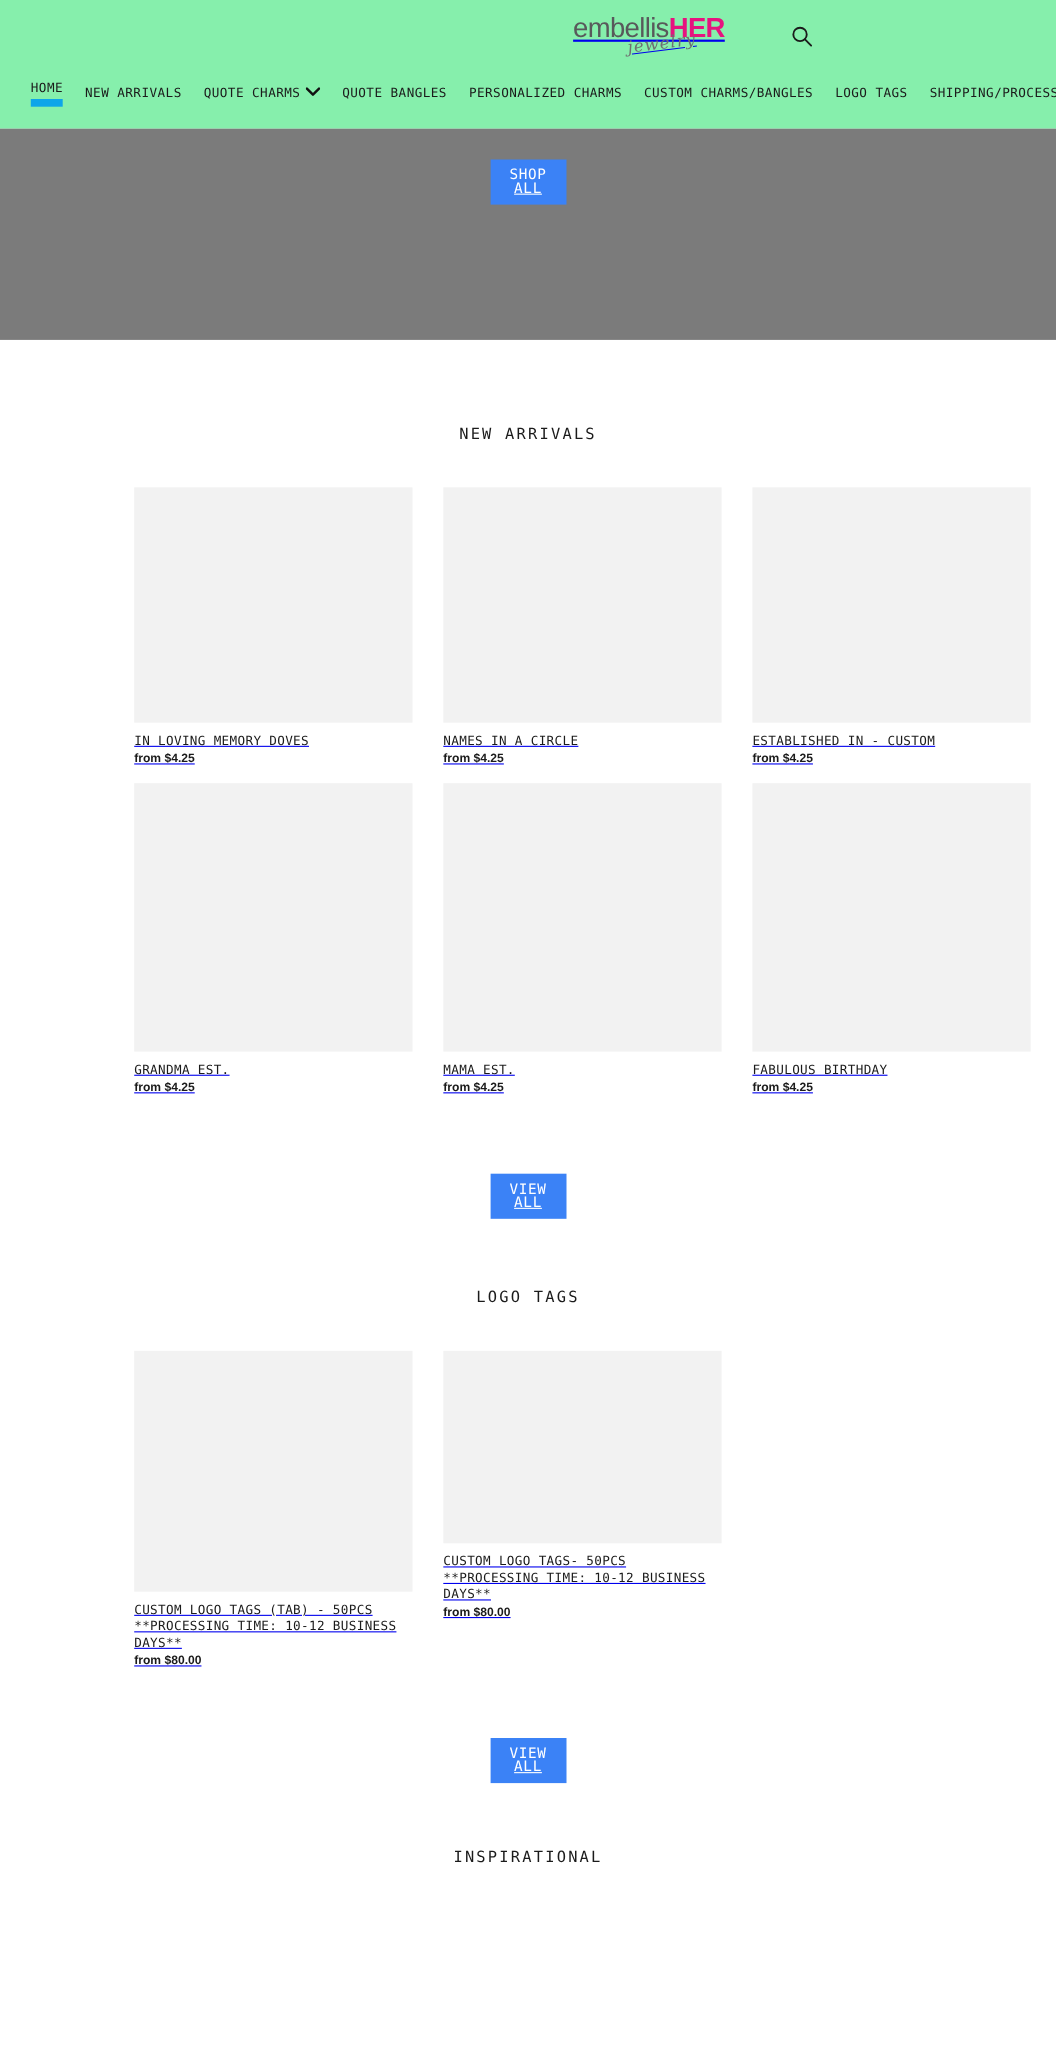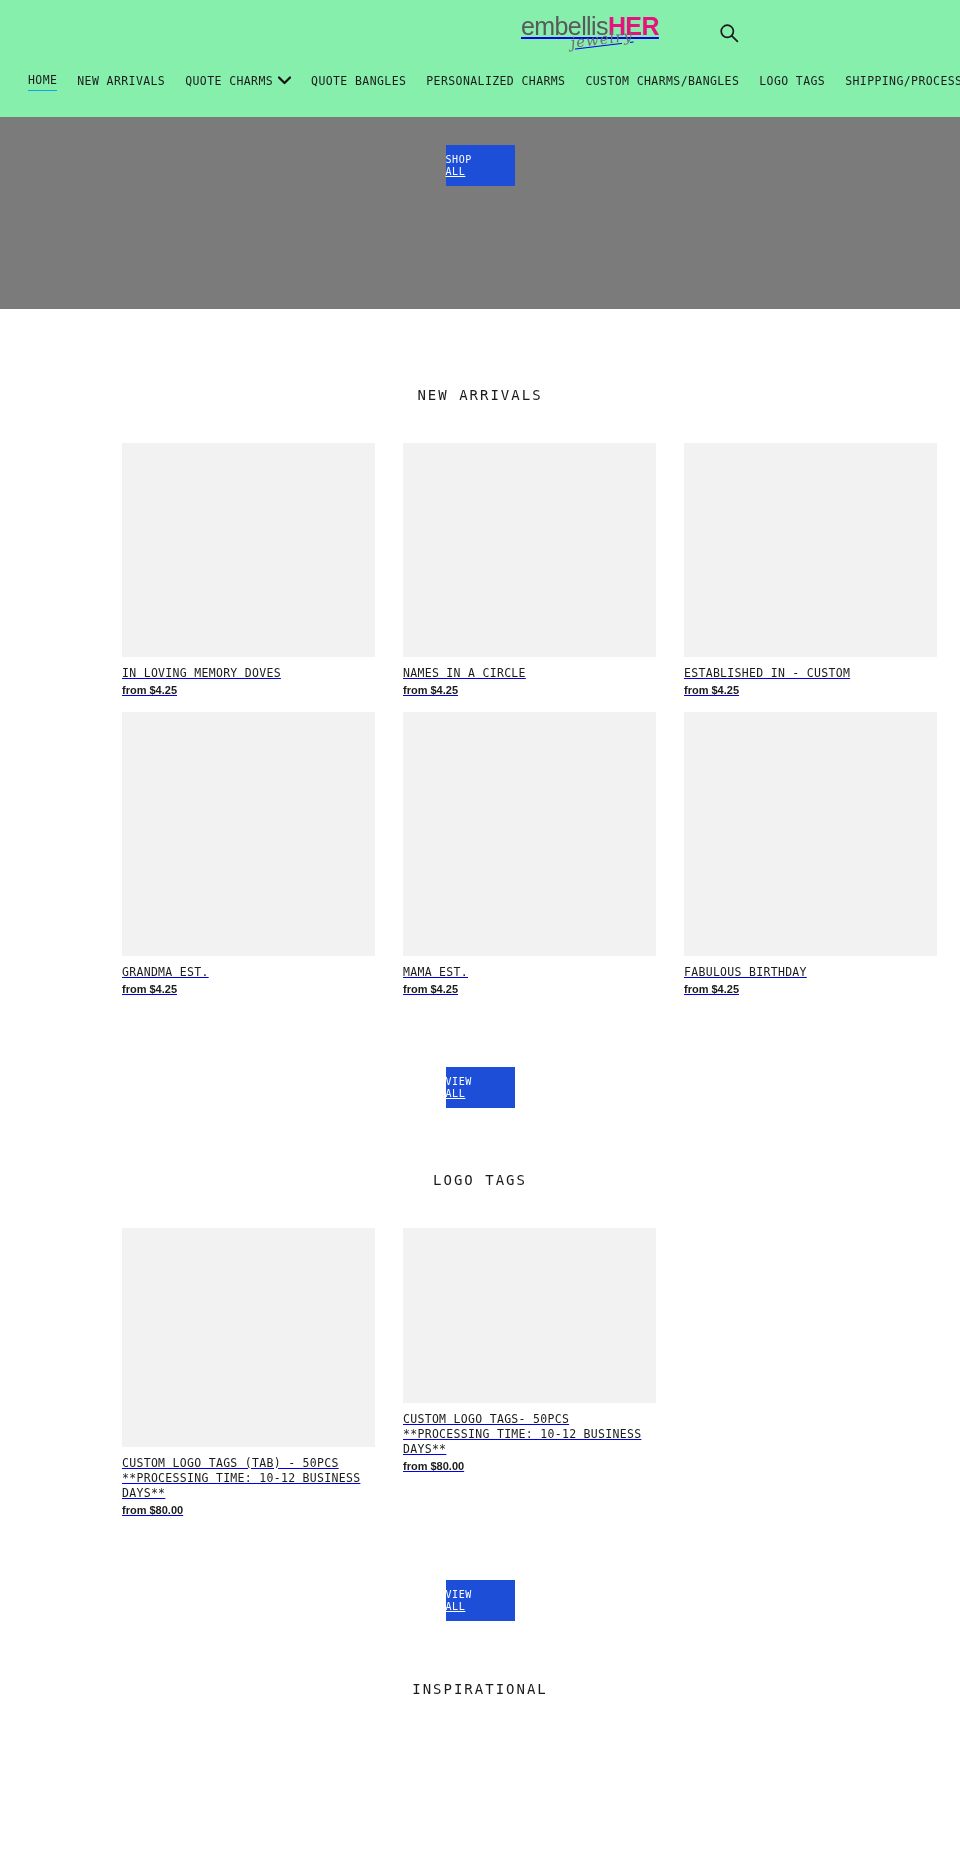--- a/index.html
+++ b/index.html
@@ -69,21 +69,21 @@
     font-size: 11.5px;
     letter-spacing: 0.4px;
     color: #1b1b1b;
     text-decoration: none;
     cursor: pointer;
     display: inline-flex;
     align-items: center;
     gap: 5px;
     line-height: 20px;
   }
-  .nav-item.active { border-bottom: 1px solid #0ea5e9; }
+  .nav-item.active { border-bottom: 7px solid #0ea5e9; }
   .caret { display:inline-block; }
 
   
   .hero {
     position: relative;
     height: 192px;
     background: #7b7b7b;
     display: flex;
     flex-direction: column;
     align-items: center;
@@ -91,32 +91,33 @@
   .hero-title {
     margin-top: 57px;
     color: #ffffff;
     font-family: "DejaVu Sans Mono", monospace;
     font-size: 23px;
     letter-spacing: 2.2px;
     font-weight: 400;
   }
   .pink-btn {
     margin-top: 28px;
-    background: #1d4ed8;
+    background: #3b82f6;
     border: none;
     width: 69px;
     height: 41px;
     color: #ffffff;
     font-family: "DejaVu Sans Mono", monospace;
-    font-size: 10px;
+    font-size: 13px;
     letter-spacing: 0.6px;
     line-height: 12px;
     cursor: pointer;
     display: flex;
     flex-direction: column;
+    align-items: center;
     justify-content: center;
     text-decoration: none;
     padding: 0;
   }
   .pink-btn .l2 { text-decoration: underline; }
 
   
   .section { width: 960px; background: #fff; }
   .section-title {
     text-align: center;

